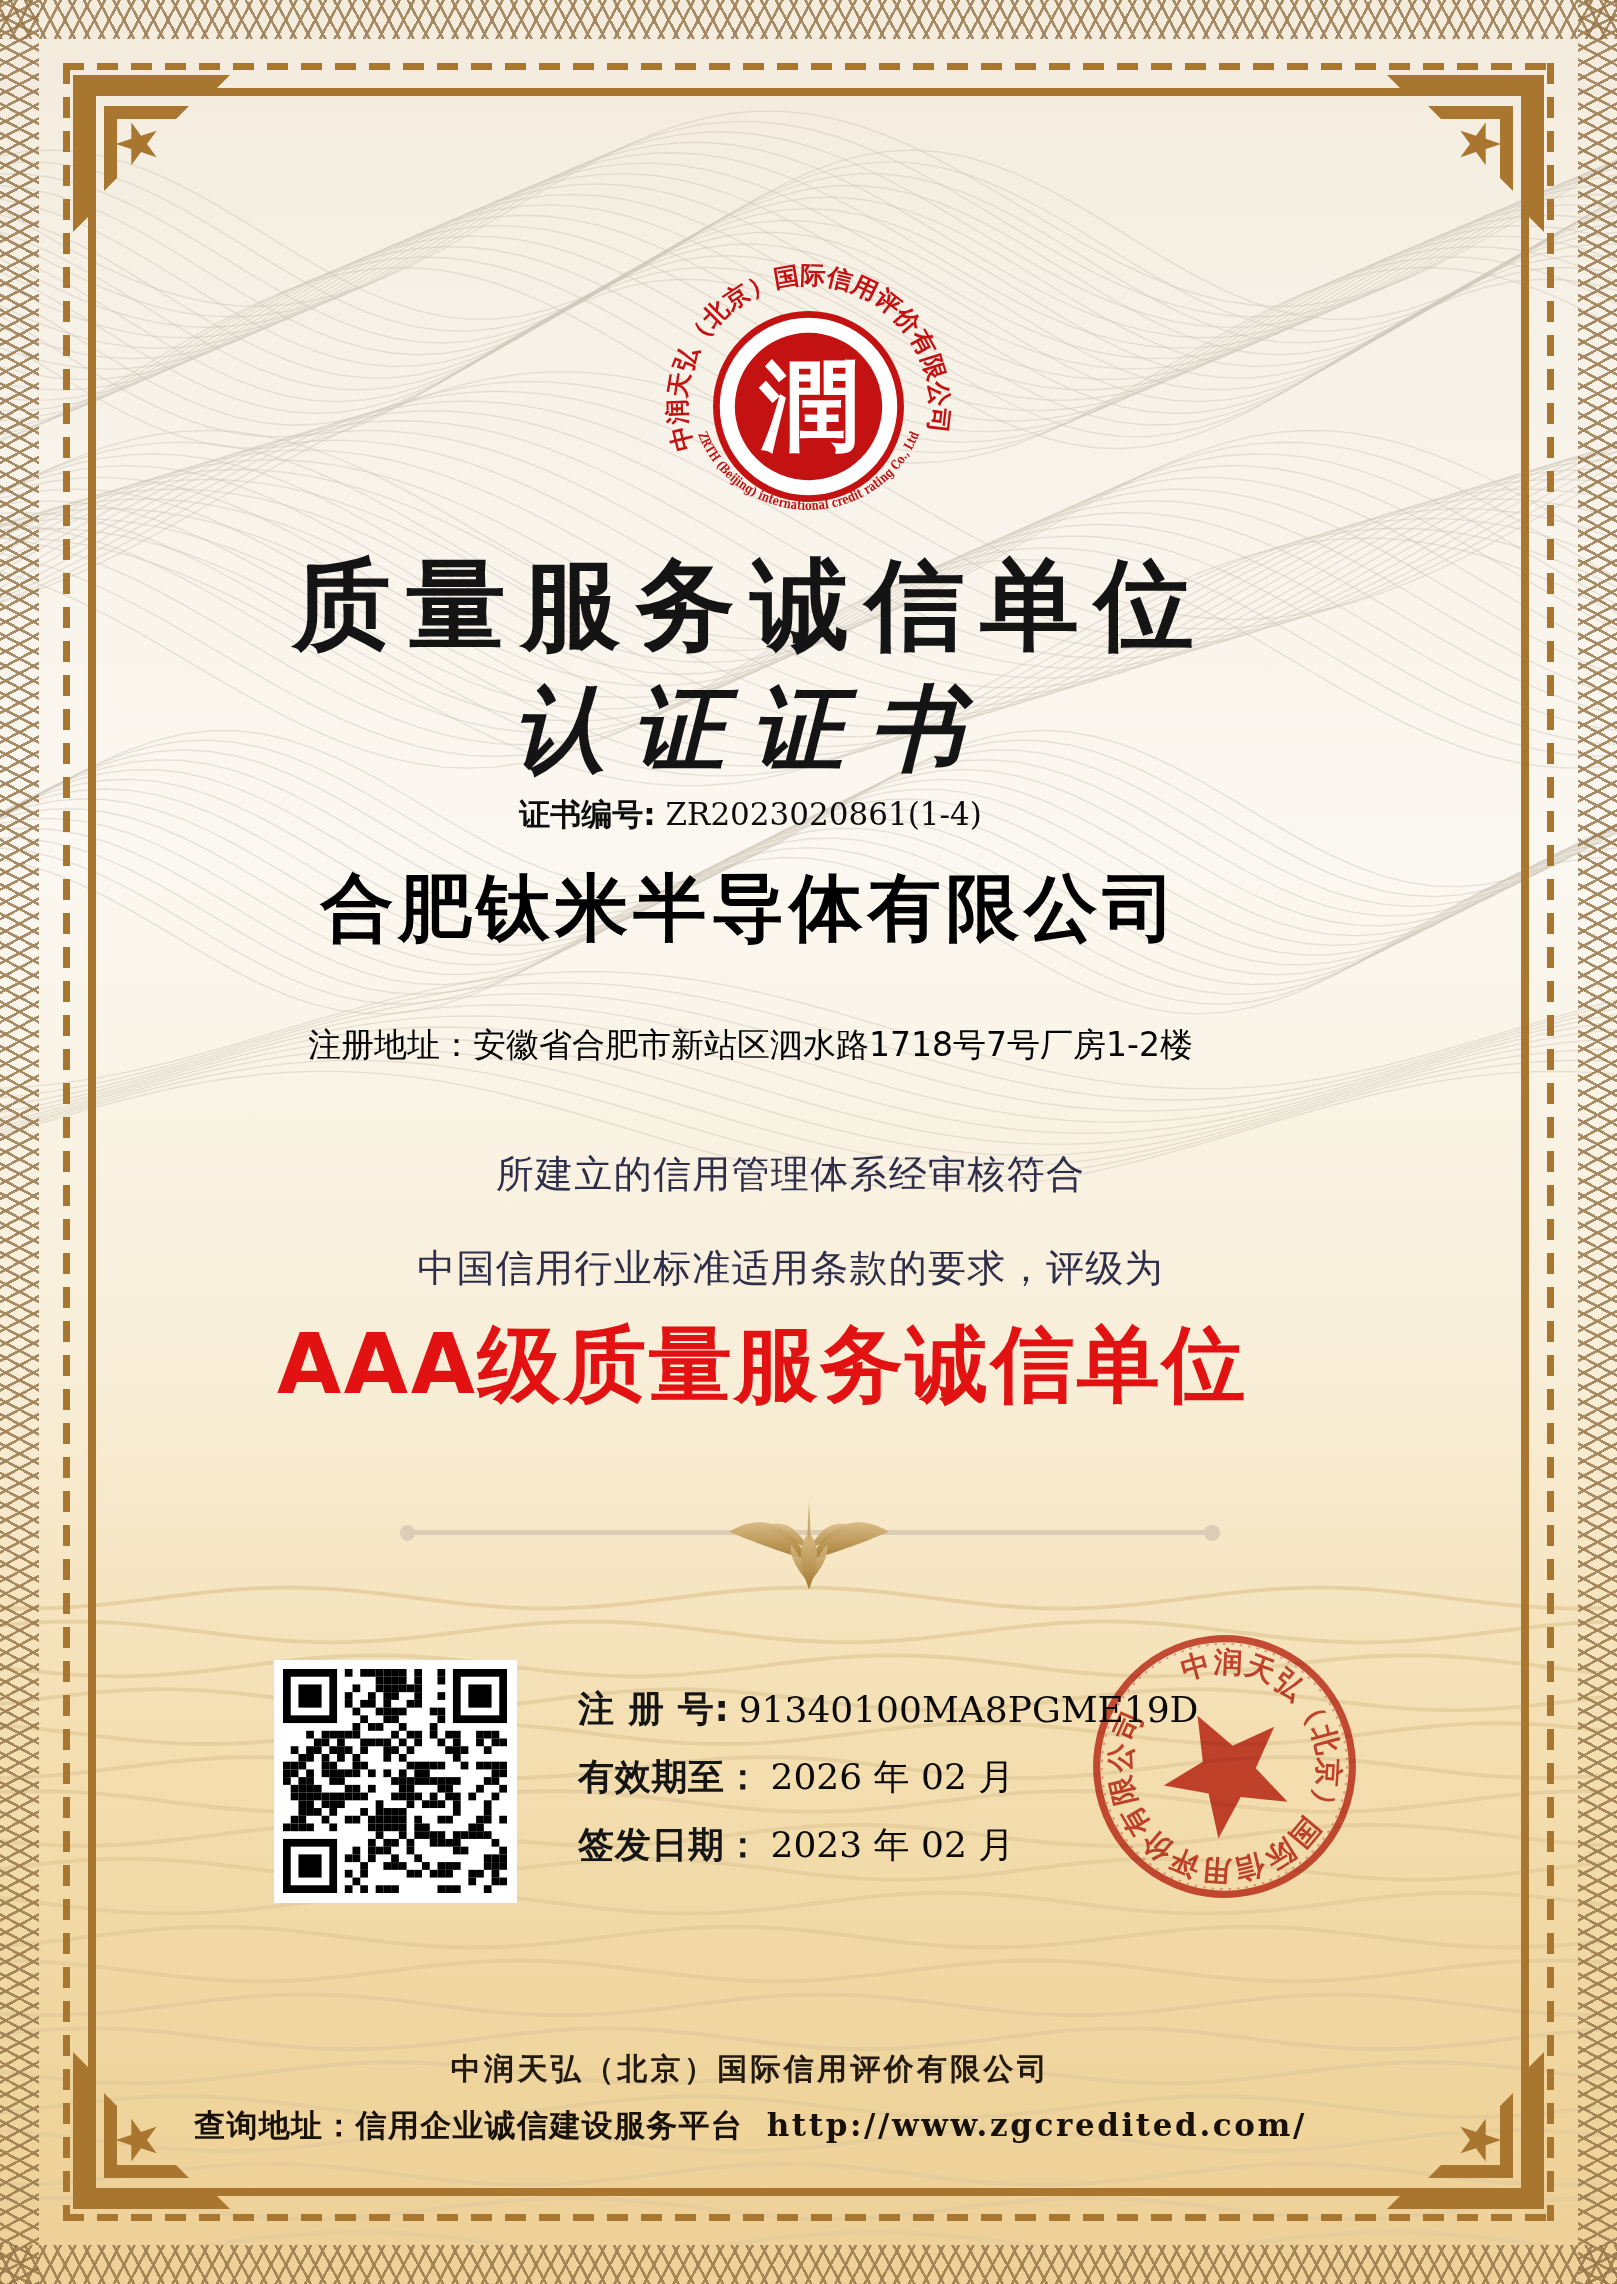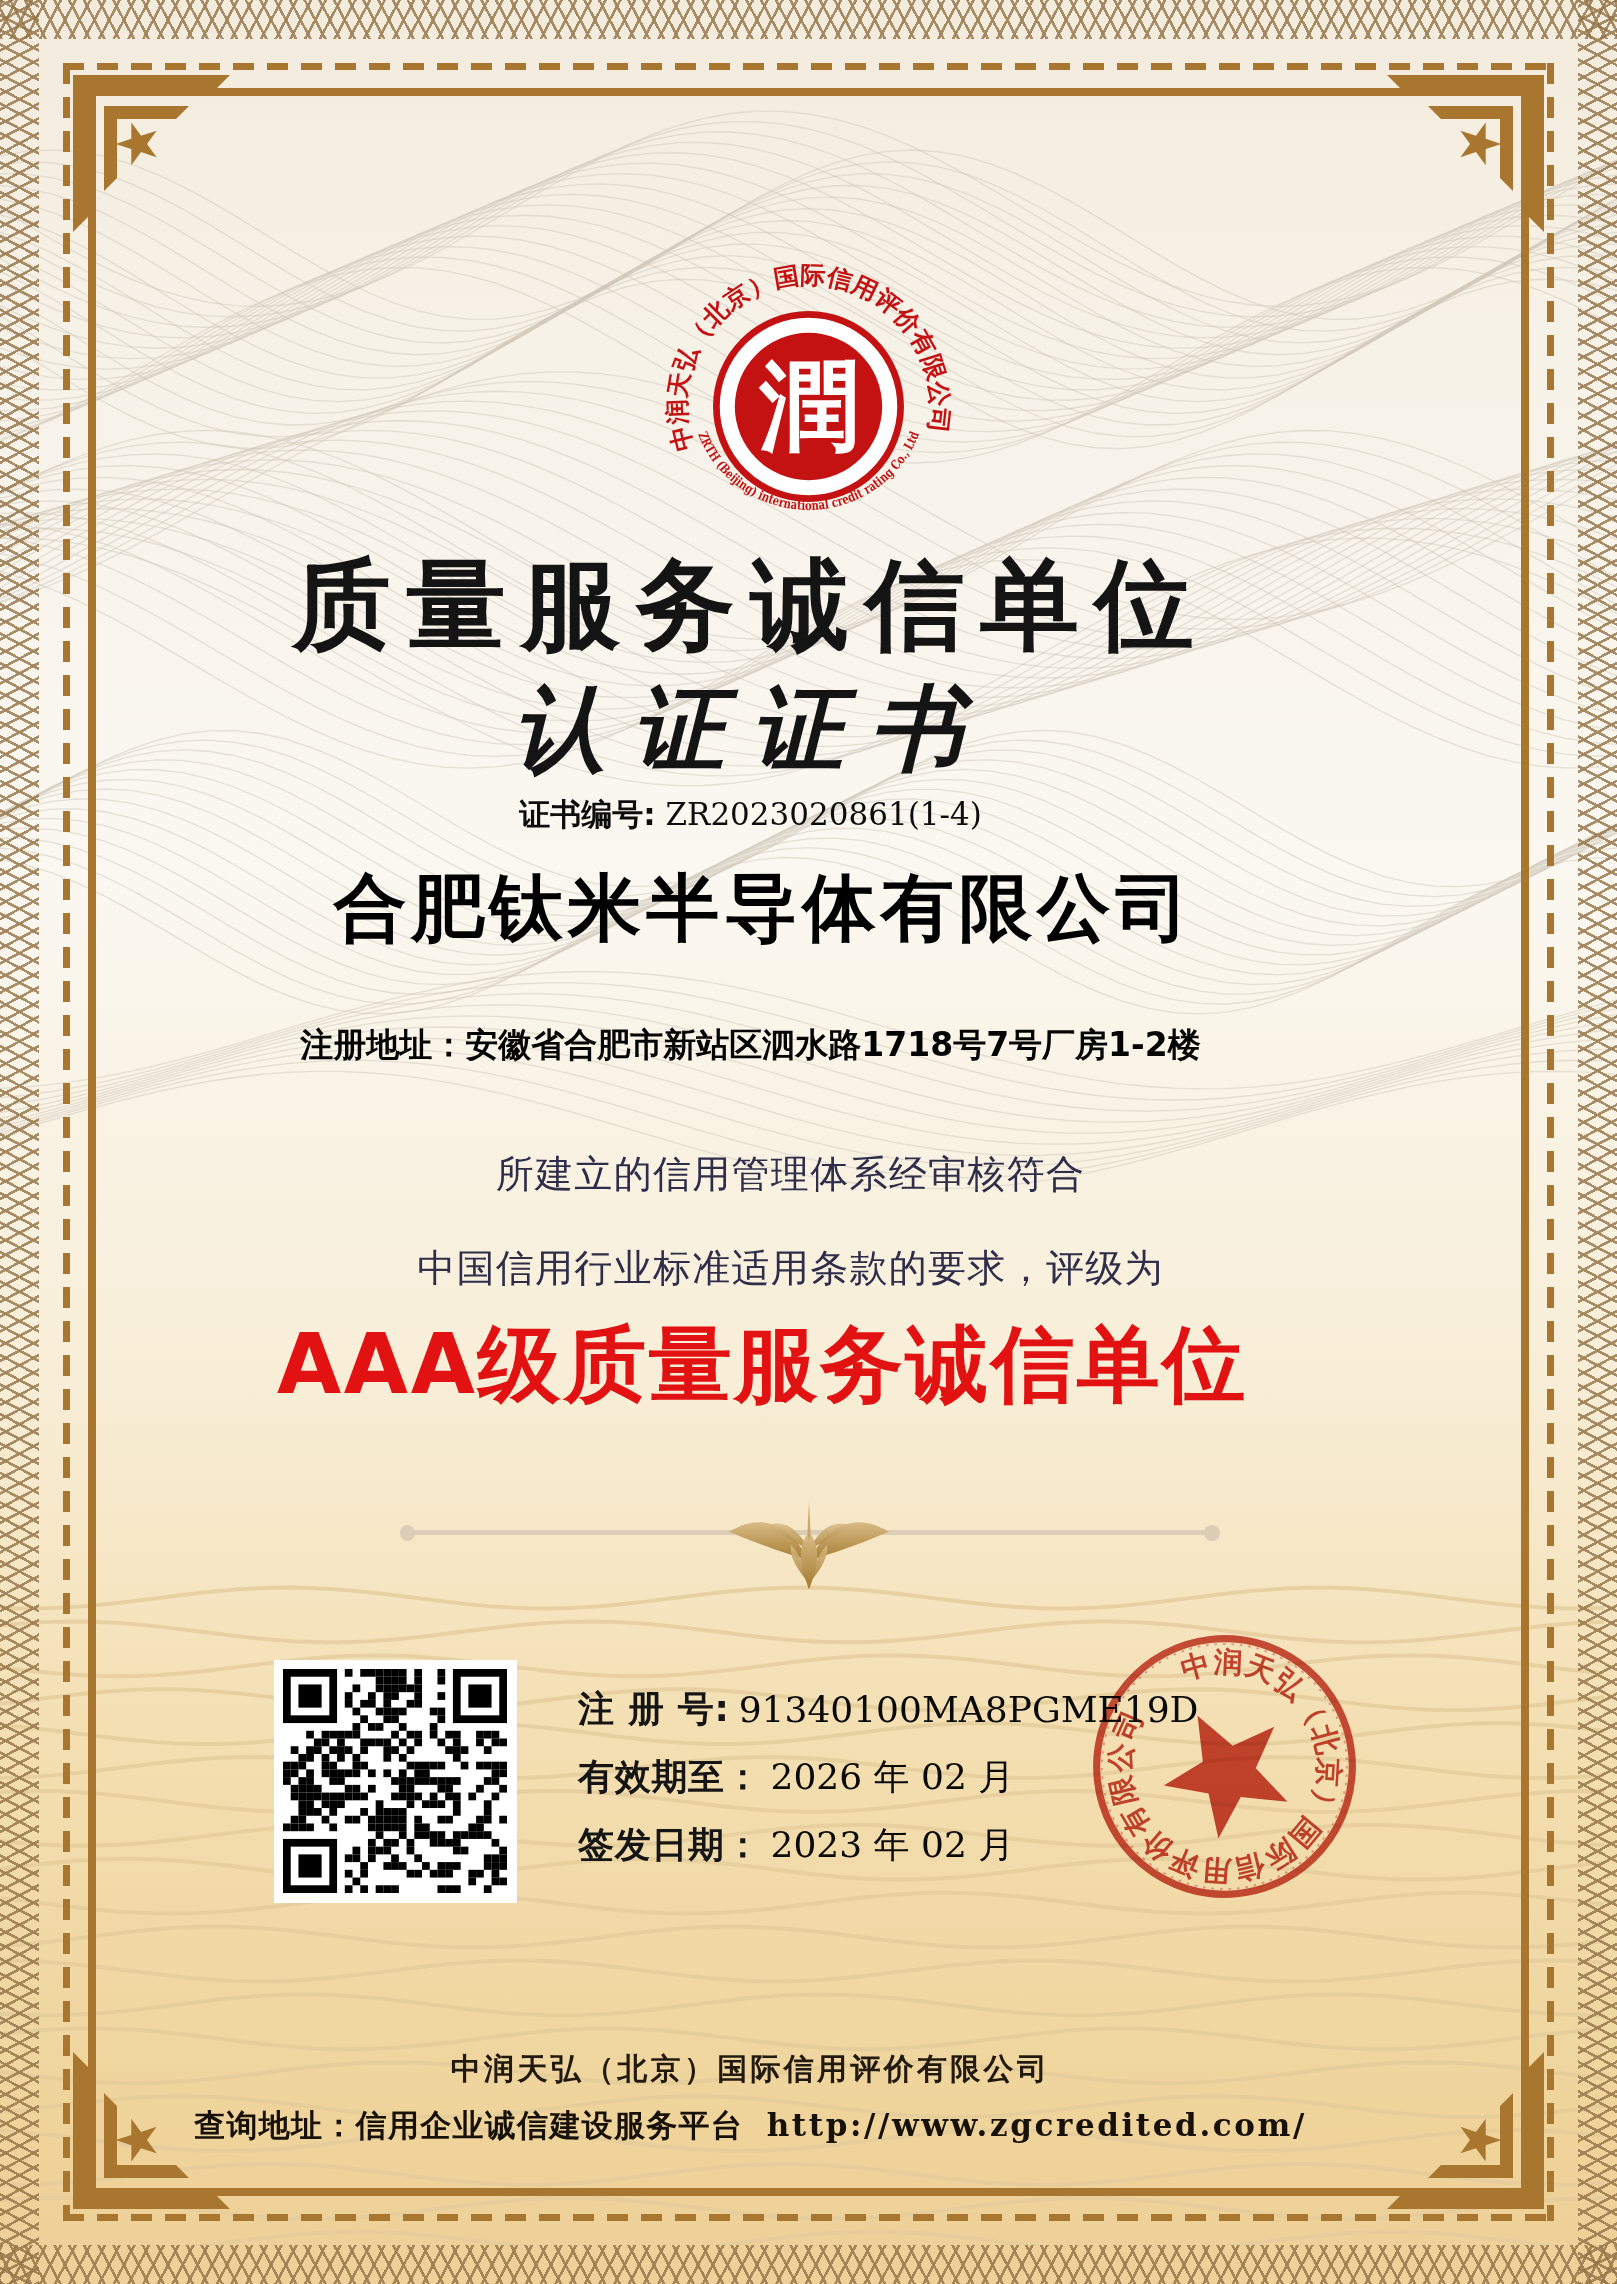--- a/index.html
+++ b/index.html
@@ -46,22 +46,22 @@
     color:#a9762f;transform:rotate(-18deg);}
   
   .ctr{position:absolute;left:0;width:1501px;text-align:center;}
   .title1{top:540px;font-family:"DejaVu Serif","Liberation Serif",serif;font-weight:700;
           font-size:99px;letter-spacing:15.7px;color:#141414;}
   .title2{top:667px;font-family:"DejaVu Serif","Liberation Serif",serif;font-weight:700;
           font-size:93px;letter-spacing:26px;color:#141414;font-style:italic;}
   .certno{top:794px;font-size:31px;color:#0d0d0d;}
   .certno .lbl{font-weight:700;}
   .certno .val{font-family:"DejaVu Serif","Liberation Serif",serif;}
-  .company{top:860px;font-size:73px;font-weight:700;letter-spacing:5.2px;color:#000;padding-left:13px;}
-  .address{top:1023px;font-size:33px;font-weight:700;color:#040404;}
+  .company{top:860px;font-size:73px;font-weight:700;letter-spacing:5.2px;color:#000;}
+  .address{top:1023px;font-size:33px;font-weight:400;color:#040404;}
   .body1{top:1149px;}
   .body2{top:1243px;}
   .bodyline{font-size:38px;color:#2e2d4a;font-weight:500;letter-spacing:1.3px;padding-left:40px;}
   .rating{top:1310px;font-size:83px;font-weight:700;letter-spacing:2.6px;color:#e31212;margin-left:12px;}
   
   .divider-line{position:absolute;left:406px;top:1530px;width:807px;height:5.2px;
     background:#dccdb6;border-radius:2.6px;}
   .divider-line::before,.divider-line::after{content:"";position:absolute;top:-5.2px;width:15.7px;height:15.7px;
     border-radius:50%;background:#dccdb6;}
   .divider-line::before{left:-6.5px;} .divider-line::after{right:-6.5px;}

